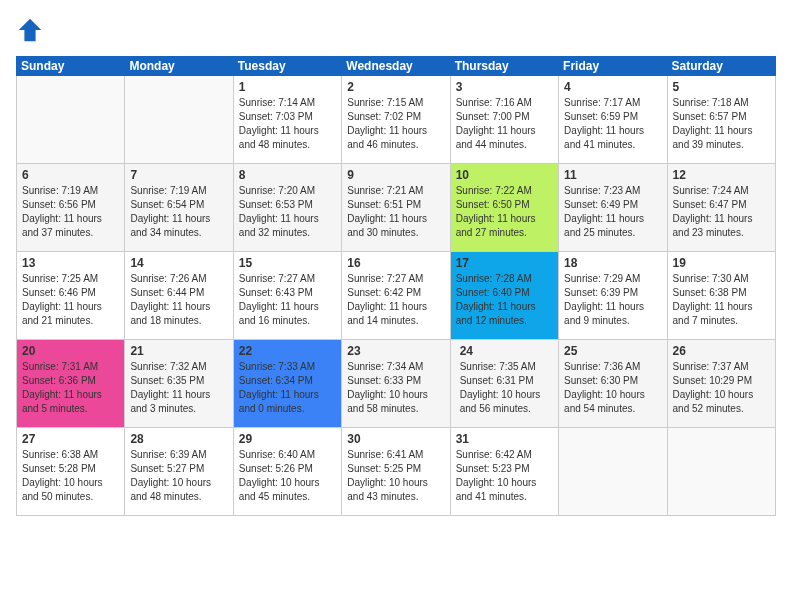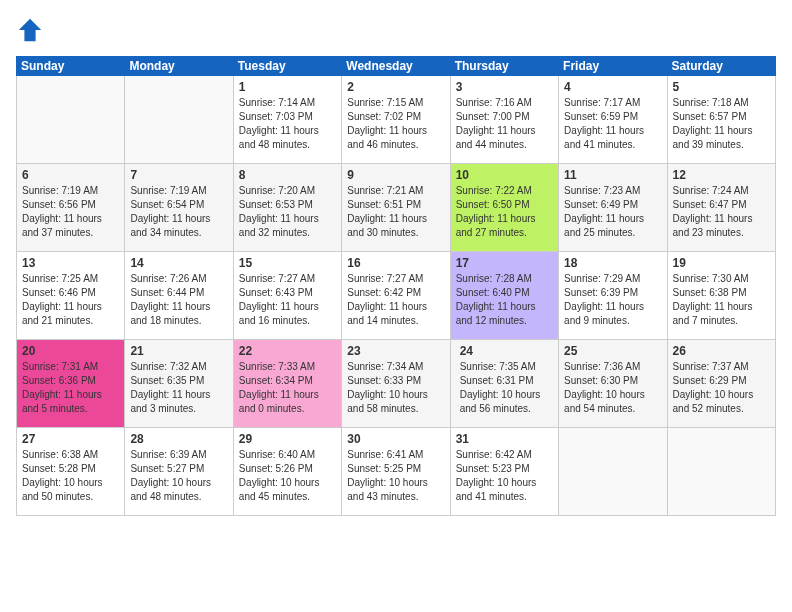--- a/index.html
+++ b/index.html
@@ -237,21 +237,21 @@
 Daylight: 11 hours
 and 16 minutes.</div>
         </td>
         <td style="background: rgb(255, 255, 255);">
           <span class="day-num">16</span>
           <div class="day-info" style="white-space: pre-line;">Sunrise: 7:27 AM
 Sunset: 6:42 PM
 Daylight: 11 hours
 and 14 minutes.</div>
         </td>
-        <td style="background: #c4b5fd;">
+        <td style="background: #0ea5e9;">
           <span class="day-num">17</span>
           <div class="day-info" style="white-space: pre-line;">Sunrise: 7:28 AM
 Sunset: 6:40 PM
 Daylight: 11 hours
 and 12 minutes.</div>
         </td>
         <td style="background: rgb(255, 255, 255);">
           <span class="day-num">18</span>
           <div class="day-info" style="white-space: pre-line;">Sunrise: 7:29 AM
 Sunset: 6:39 PM
@@ -274,21 +274,21 @@
 Daylight: 11 hours
 and 5 minutes.</div>
         </td>
         <td style="background: rgb(245, 245, 245);">
           <span class="day-num">21</span>
           <div class="day-info" style="white-space: pre-line;">Sunrise: 7:32 AM
 Sunset: 6:35 PM
 Daylight: 11 hours
 and 3 minutes.</div>
         </td>
-        <td style="background: #f9a8d4;">
+        <td style="background: #3b82f6;">
           <span class="day-num">22</span>
           <div class="day-info" style="white-space: pre-line;">Sunrise: 7:33 AM
 Sunset: 6:34 PM
 Daylight: 11 hours
 and 0 minutes.</div>
         </td>
         <td style="background: rgb(245, 245, 245);">
           <span class="day-num">23</span>
           <div class="day-info" style="white-space: pre-line;">Sunrise: 7:34 AM
 Sunset: 6:33 PM
@@ -305,21 +305,21 @@
         <td style="background: rgb(245, 245, 245); margin-left: 46px;">
           <span class="day-num">25</span>
           <div class="day-info" style="white-space: pre-line;">Sunrise: 7:36 AM
 Sunset: 6:30 PM
 Daylight: 10 hours
 and 54 minutes.</div>
         </td>
         <td style="background: rgb(245, 245, 245);">
           <span class="day-num">26</span>
           <div class="day-info" style="white-space: pre-line;">Sunrise: 7:37 AM
-Sunset: 6:29 PM
+Sunset: 10:29 PM
 Daylight: 10 hours
 and 52 minutes.</div>
         </td>
       </tr>
       <tr>
         <td style="background: rgb(255, 255, 255);">
           <span class="day-num">27</span>
           <div class="day-info" style="white-space: pre-line;">Sunrise: 6:38 AM
 Sunset: 5:28 PM
 Daylight: 10 hours

